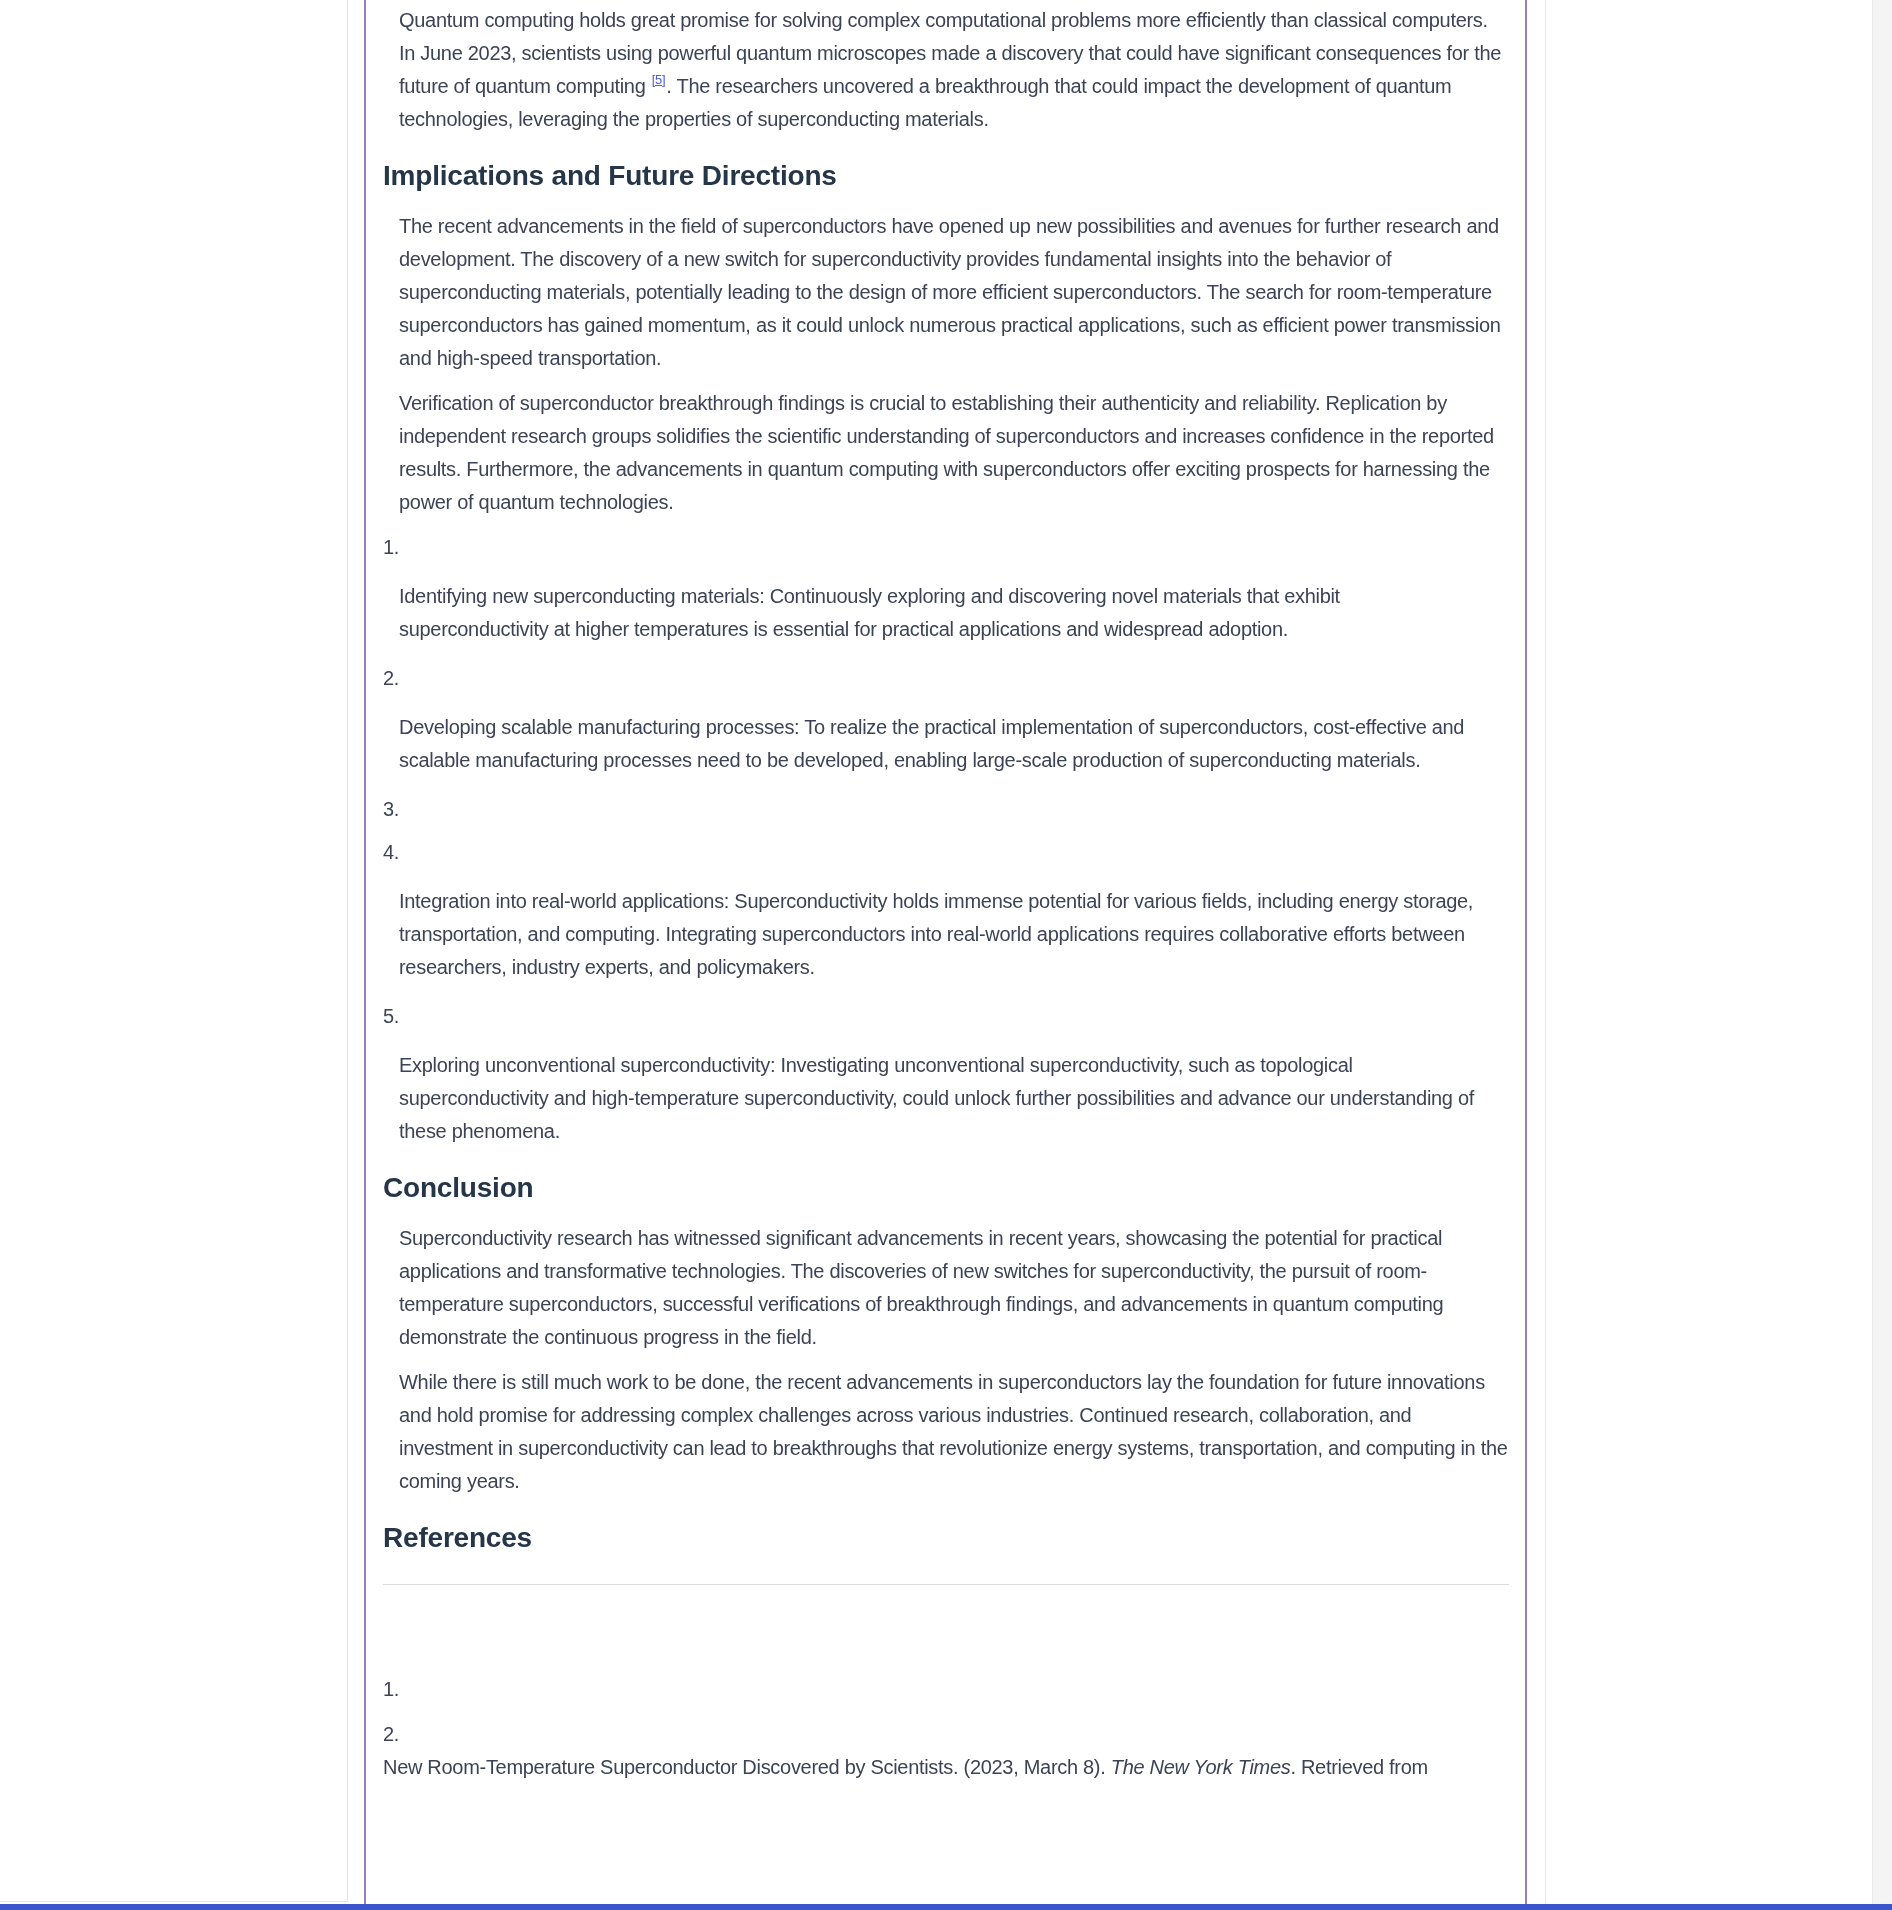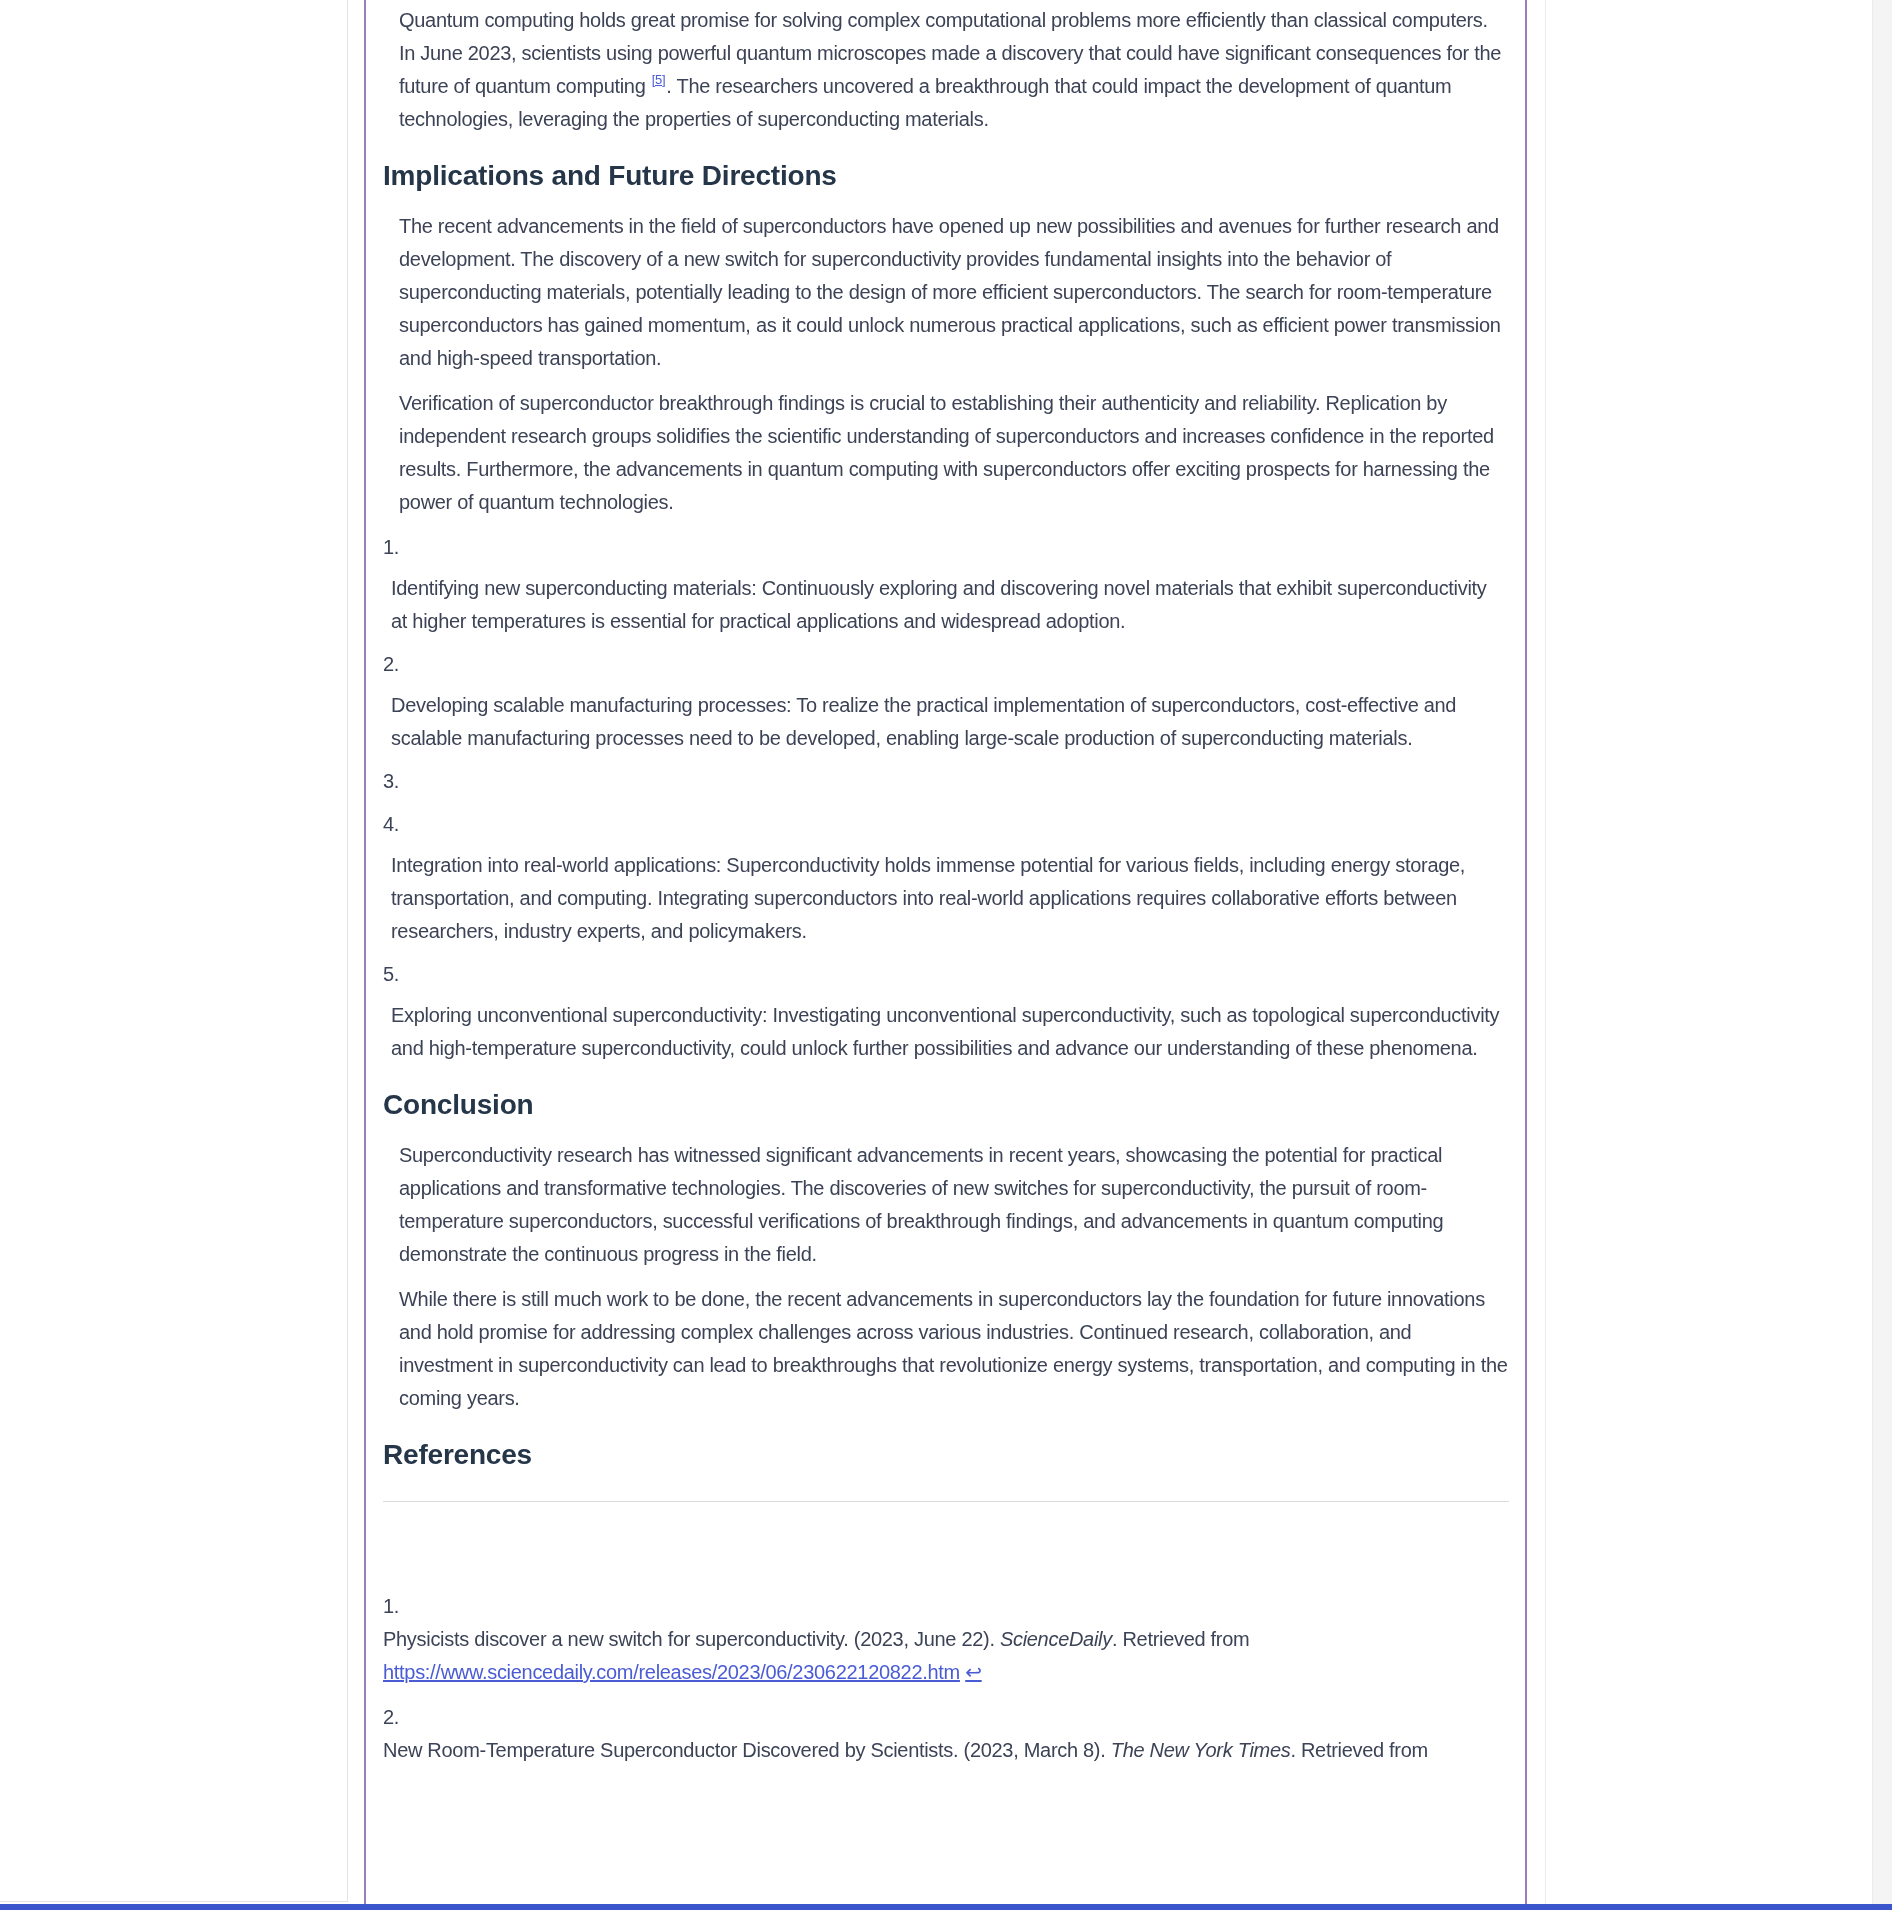--- a/index.html
+++ b/index.html
@@ -54,21 +54,21 @@
     font-weight:700;
     letter-spacing:-0.2px;
     margin:20px 0 14px 0;
   }
   .doc a{color:var(--link);text-decoration:underline;}
   sup.fnref{font-size:13px;line-height:0;vertical-align:baseline;position:relative;top:-9px;margin:0 1px;}
   sup.fnref a{text-decoration:underline;}
   .olist{margin:0 0 0 0;}
   .olist .li{margin:0 0 10px 0;}
   .olist .marker{display:block;line-height:33px;}
-  .olist p{margin:8px;}
+  .olist p{margin:16px;}
   .refs-hr{
     border:none;height:0;
     border-top:1px solid var(--hr-color);
     margin:26px 0 0 0;
   }
   .footnotes{margin-top:88px;}
   .footnotes .li{margin:0 0 12px 0;}
   .footnotes .marker{display:block;line-height:33px;}
   .footnotes p{margin:0;}
   em.source{font-style:italic;}
@@ -131,21 +131,20 @@
         <p>Superconductivity research has witnessed significant advancements in recent years, showcasing the potential for practical applications and transformative technologies. The discoveries of new switches for superconductivity, the pursuit of room-temperature superconductors, successful verifications of breakthrough findings, and advancements in quantum computing demonstrate the continuous progress in the field.</p>
         <p>While there is still much work to be done, the recent advancements in superconductors lay the foundation for future innovations and hold promise for addressing complex challenges across various industries. Continued research, collaboration, and investment in superconductivity can lead to breakthroughs that revolutionize energy systems, transportation, and computing in the coming years.</p>
 
         <h2>References</h2>
 
         <hr class="refs-hr">
 
         <div class="footnotes">
           <div class="li">
             <span class="marker">1.</span>
-            <p><span>Physicists discover a new switch for superconductivity. (2023, June 22). </span><em class="source">ScienceDaily</em><span>. Retrieved from </span><a href="#">https://www.sciencedaily.com/releases/2023/06/230622120822.htm</a> <a href="#" class="backref">↩</a></p>
           </div>
           <div class="li">
             <span class="marker">2.</span>
             <p><span>New Room-Temperature Superconductor Discovered by Scientists. (2023, March 8). </span><em class="source">The New York Times</em><span>. Retrieved from</span></p>
           </div>
         </div>
 
       </div>
     </div>
   </div>

